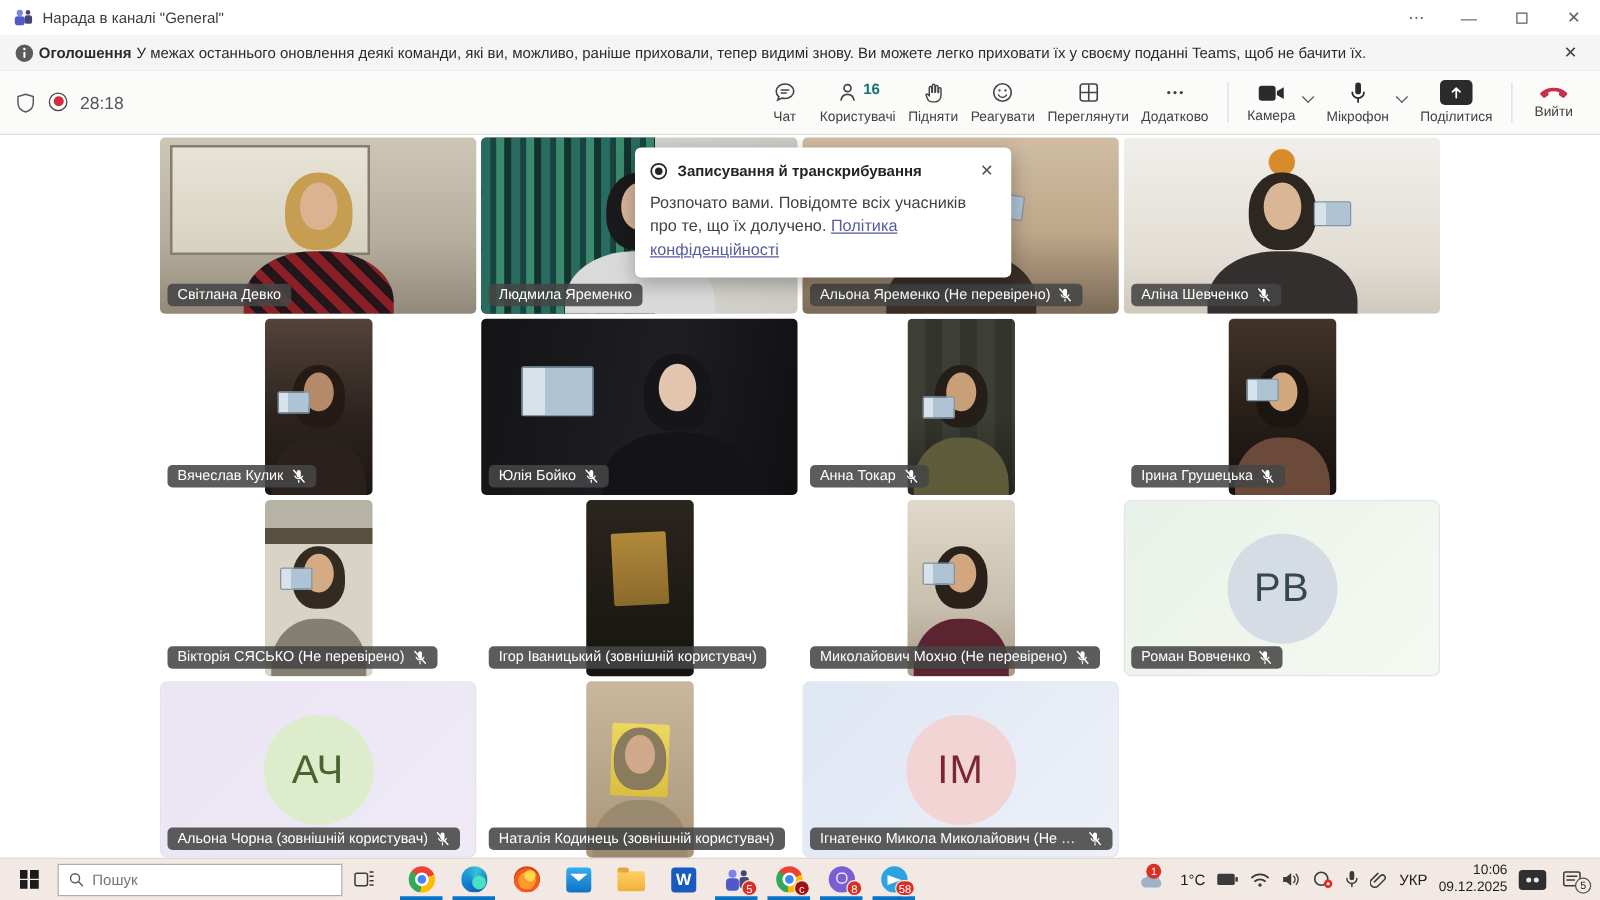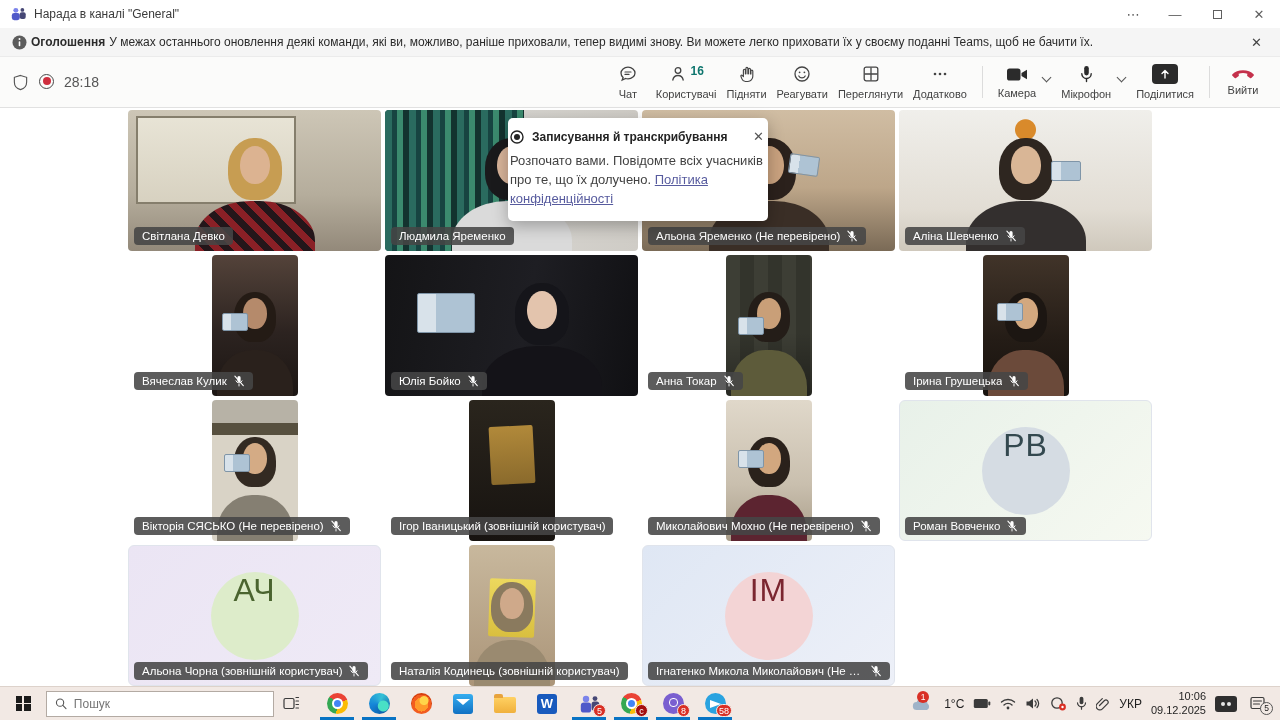--- a/index.html
+++ b/index.html
@@ -36,21 +36,21 @@
   .chev{width:7px;height:7px;border-right:1.4px solid #555;border-bottom:1.4px solid #555;transform:rotate(45deg);margin:-10px 6px 0 2px}
   .sharebox{width:26px;height:20px;background:#2b2b2b;border-radius:4px;display:flex;align-items:center;justify-content:center}
 
   
   .stage{position:relative;flex:1;background:#fff}
   .vgrid{position:absolute;left:128px;top:2px;width:1024px;height:576px;display:grid;grid-template-columns:repeat(4,1fr);grid-template-rows:repeat(4,1fr);gap:4px}
   .cell{position:relative}
   .vid{position:absolute;inset:0;border-radius:4px;overflow:hidden}
   .vid.port{left:50%;transform:translateX(-50%);width:86px}
   .vid.av{border-radius:6px;border:1px solid #e0e4ec;display:flex;align-items:center;justify-content:center}
-  .disc{width:88px;height:88px;border-radius:50%;display:flex;align-items:flex-start;justify-content:center}
+  .disc{width:88px;height:88px;border-radius:50%;display:flex;align-items:center;justify-content:center}
   .ini{font-size:32px;letter-spacing:1px}
   .a12{background:linear-gradient(135deg,#e8f1e9,#f6f9f1)} .a12 .disc{background:#d5dce3} .a12 .ini{color:#33484f}
   .a14{background:linear-gradient(135deg,#ebe5f4,#efeaf6)} .a14 .disc{background:#ddecca} .a14 .ini{color:#4a642f}
   .a16{background:linear-gradient(135deg,#dfe7f4,#edf0f8)} .a16 .disc{background:#f3d4d5} .a16 .ini{color:#7b2630}
 
   .tag{position:absolute;left:6px;bottom:6px;z-index:3;display:flex;align-items:flex-start;gap:6px;background:rgba(70,70,70,.88);color:#fff;font-size:11.5px;padding:3px 8px;border-radius:4px;max-width:242px;white-space:nowrap}
   .tag span{overflow:hidden;text-overflow:ellipsis}
   .tag svg{flex:0 0 auto;color:#fff}
 
   
@@ -78,21 +78,21 @@
   .v8{background:linear-gradient(180deg,#413429 0%,#241c16 60%,#17120e 100%)}
   .v9{background:linear-gradient(180deg,#b7b2a6 0 16%,#57503f 16% 25%,#d9d3c6 25% 100%)}
   .v10{background:linear-gradient(180deg,#2a251d 0%,#171310 100%)}
   .v10::before{content:"";position:absolute;left:50%;top:26px;transform:translateX(-50%) rotate(-3deg);width:44px;height:58px;background:linear-gradient(#b1893a,#8a6a2c);border-radius:2px}
   .v11{background:linear-gradient(180deg,#e0d8ca 0%,#c9bfae 60%,#a89c88 100%)}
   .v13{background:repeating-linear-gradient(180deg,#b4a996 0 22px,#8e8271 22px 26px) left top/38% 72% no-repeat,linear-gradient(180deg,#dcd6cc 0%,#cdc5b9 100%)}
   .v15{background:linear-gradient(180deg,#c8b89d 0%,#ab9579 100%)}
   .v15::before{content:"";position:absolute;left:50%;top:34px;transform:translateX(-50%) rotate(2deg);width:46px;height:58px;background:linear-gradient(#ecd85e,#d9bf3f);border-radius:2px}
 
   
-  .popup{position:absolute;left:508px;top:10px;width:260px;background:#fff;border-radius:5px;box-shadow:0 5px 16px rgba(0,0,0,.28);z-index:9;padding:11px 2px 12px}
+  .popup{position:absolute;left:508px;top:10px;width:301px;background:#fff;border-radius:5px;box-shadow:0 5px 16px rgba(0,0,0,.28);z-index:9;padding:11px 12px 12px}
   .popup .prow{display:flex;align-items:center}
   .popup .ptitle{font-size:12px;font-weight:700;color:#242424;margin-left:8px}
   .popup .pclose{margin-left:auto;color:#555;font-size:13px;padding:0 2px}
   .popup .pbody{font-size:13px;color:#424242;line-height:1.45;margin-top:8px}
   .popup .plink{color:#575b9e;text-decoration:underline;cursor:pointer}
 
   
   .taskbar{height:34px;background:#f2e9e4;border-top:1px solid #ddd2cb;display:flex;align-items:center;flex:0 0 auto}
   .startbtn{width:46px;height:100%;display:flex;align-items:center;justify-content:center}
   .winlogo{width:15px;height:15px;display:grid;grid-template-columns:1fr 1fr;grid-template-rows:1fr 1fr;gap:1.5px}

